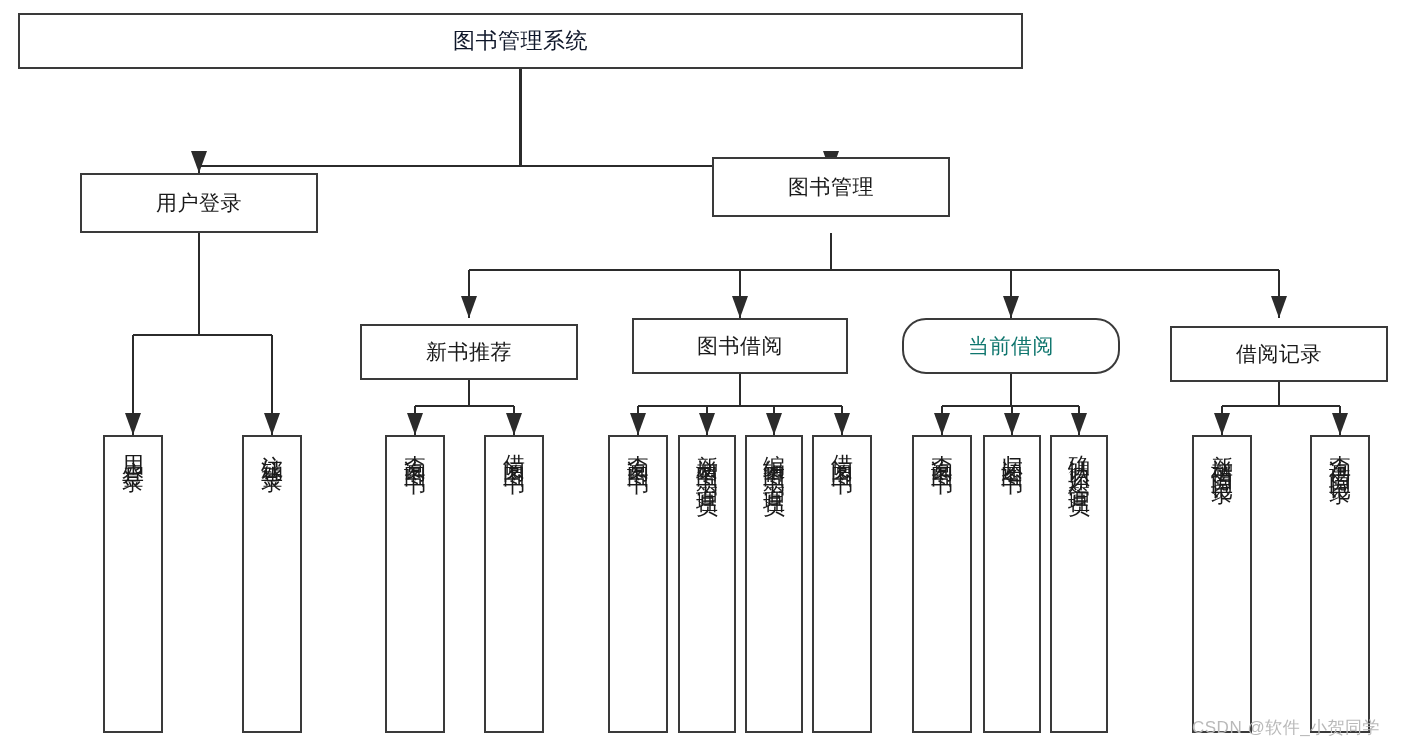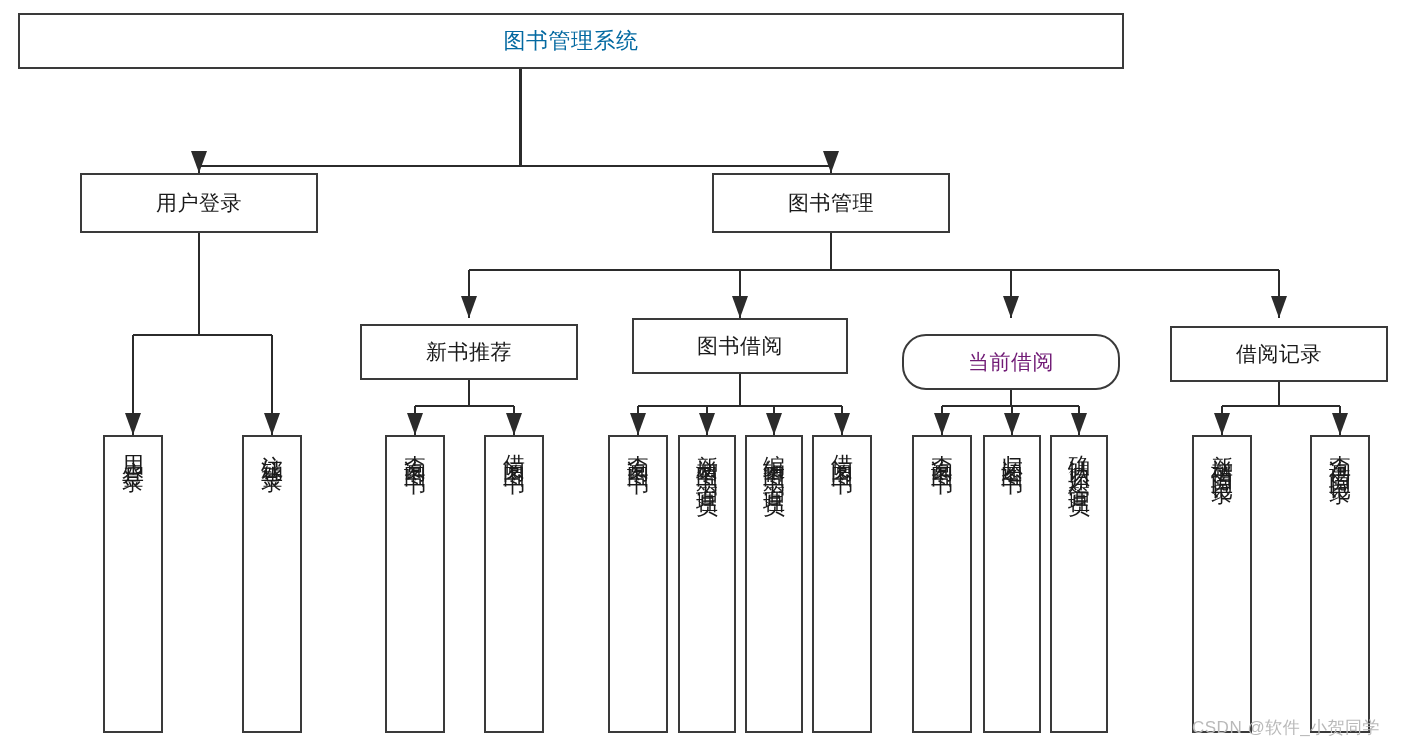--- a/index.html
+++ b/index.html
@@ -124,36 +124,36 @@
       <line x1="1079" y1="406" x2="1079" y2="435" stroke="#2b2b2b" stroke-width="2.4" shape-rendering="crispEdges"></line>
       <path d="M1071,413 L1079,435 L1087,413 Z" fill="#2b2b2b"></path>
       <line x1="1279" y1="374" x2="1279" y2="406" stroke="#2b2b2b" stroke-width="2.4" shape-rendering="crispEdges"></line>
       <line x1="1222" y1="406" x2="1340" y2="406" stroke="#2b2b2b" stroke-width="2.4" shape-rendering="crispEdges"></line>
       <line x1="1222" y1="406" x2="1222" y2="435" stroke="#2b2b2b" stroke-width="2.4" shape-rendering="crispEdges"></line>
       <path d="M1214,413 L1222,435 L1230,413 Z" fill="#2b2b2b"></path>
       <line x1="1340" y1="406" x2="1340" y2="435" stroke="#2b2b2b" stroke-width="2.4" shape-rendering="crispEdges"></line>
       <path d="M1332,413 L1340,435 L1348,413 Z" fill="#2b2b2b"></path>
     </svg>
   <div id="nodes">
-      <div class="node h root" style="left: 18px; top: 13px; width: 1106px; height: 56px; border-color: rgb(58, 58, 58); background: rgb(255, 255, 255); color: #0369a1; font-family: Liberation Serif, serif;">
+      <div class="node h root" style="left: 18px; top: 13px; width: 1005px; height: 56px; border-color: rgb(58, 58, 58); background: rgb(255, 255, 255); color: #0f172a; font-family: Liberation Serif, serif;">
         <span class="label">图书管理系统</span>
       </div>
       <div class="node h" style="left: 80px; top: 173px; width: 238px; height: 60px; border-color: rgb(58, 58, 58); background: rgb(255, 255, 255); color: rgb(26, 26, 26);">
         <span class="label">用户登录</span>
       </div>
-      <div class="node h" style="left: 712px; top: 173px; width: 238px; height: 60px; border-color: rgb(58, 58, 58); background: rgb(255, 255, 255); color: rgb(26, 26, 26);">
+      <div class="node h" style="left: 712px; top: 157px; width: 238px; height: 60px; border-color: rgb(58, 58, 58); background: rgb(255, 255, 255); color: rgb(26, 26, 26);">
         <span class="label">图书管理</span>
       </div>
       <div class="node h" style="left: 360px; top: 318px; width: 218px; height: 56px; border-color: rgb(58, 58, 58); background: rgb(255, 255, 255); color: rgb(26, 26, 26); margin-top: 6px;">
         <span class="label">新书推荐</span>
       </div>
       <div class="node h" style="left: 632px; top: 318px; width: 216px; height: 56px; border-color: rgb(58, 58, 58); background: rgb(255, 255, 255); color: rgb(26, 26, 26);">
         <span class="label">图书借阅</span>
       </div>
-      <div class="node h" style="left: 902px; top: 334px; width: 218px; height: 56px; border-color: rgb(58, 58, 58); background: rgb(255, 255, 255); color: #701a75; border-radius: 24px;">
+      <div class="node h" style="left: 902px; top: 318px; width: 218px; height: 56px; border-color: rgb(58, 58, 58); background: rgb(255, 255, 255); color: #0f766e; border-radius: 24px;">
         <span class="label">当前借阅</span>
       </div>
       <div class="node h" style="left: 1170px; top: 318px; width: 218px; height: 56px; border-color: rgb(58, 58, 58); background: rgb(255, 255, 255); color: rgb(26, 26, 26); margin-top: 8px;">
         <span class="label">借阅记录</span>
       </div>
       <div class="node v" style="left: 103px; top: 435px; width: 60px; height: 298px; border-color: rgb(58, 58, 58); background: rgb(255, 255, 255); color: rgb(26, 26, 26);">
         <span class="label">用户登录</span>
       </div>
       <div class="node v" style="left: 242px; top: 435px; width: 60px; height: 298px; border-color: rgb(58, 58, 58); background: rgb(255, 255, 255); color: rgb(26, 26, 26);">
         <span class="label">注销登录</span>

